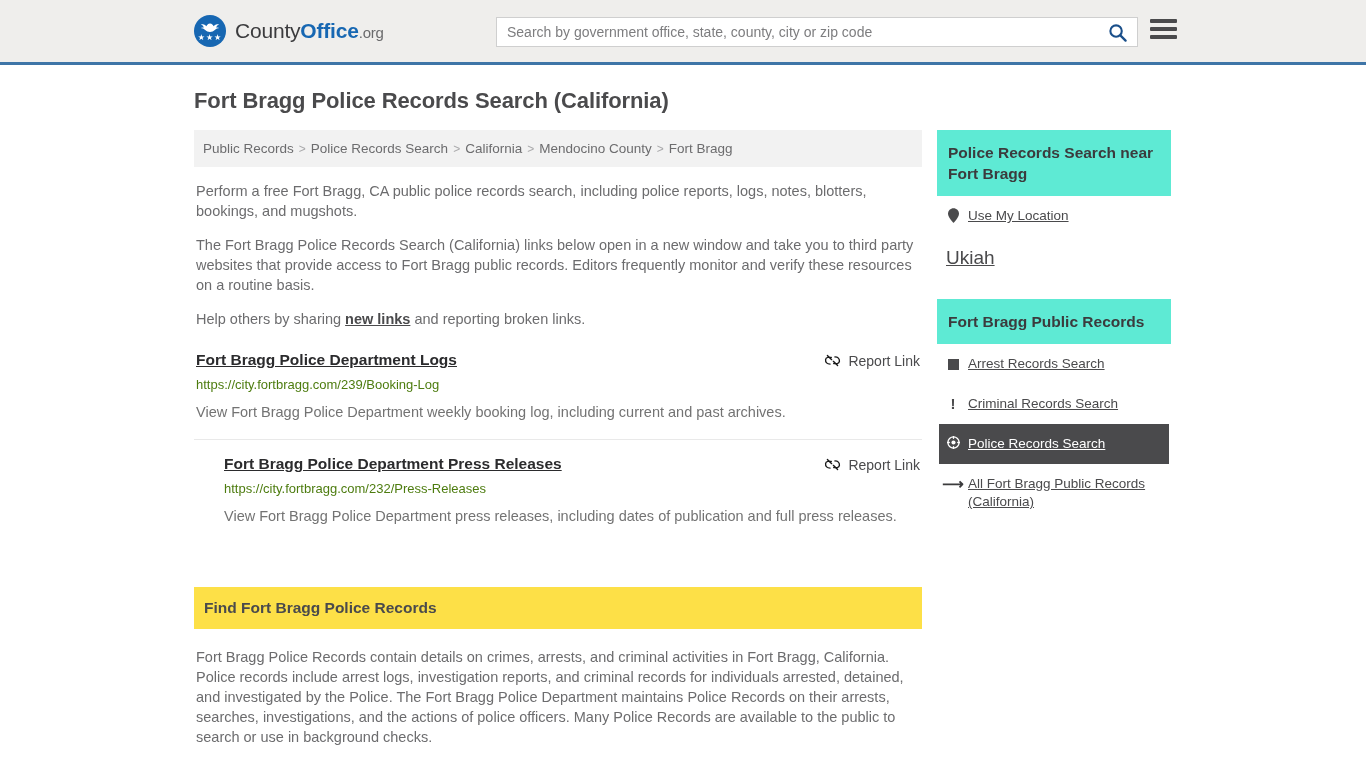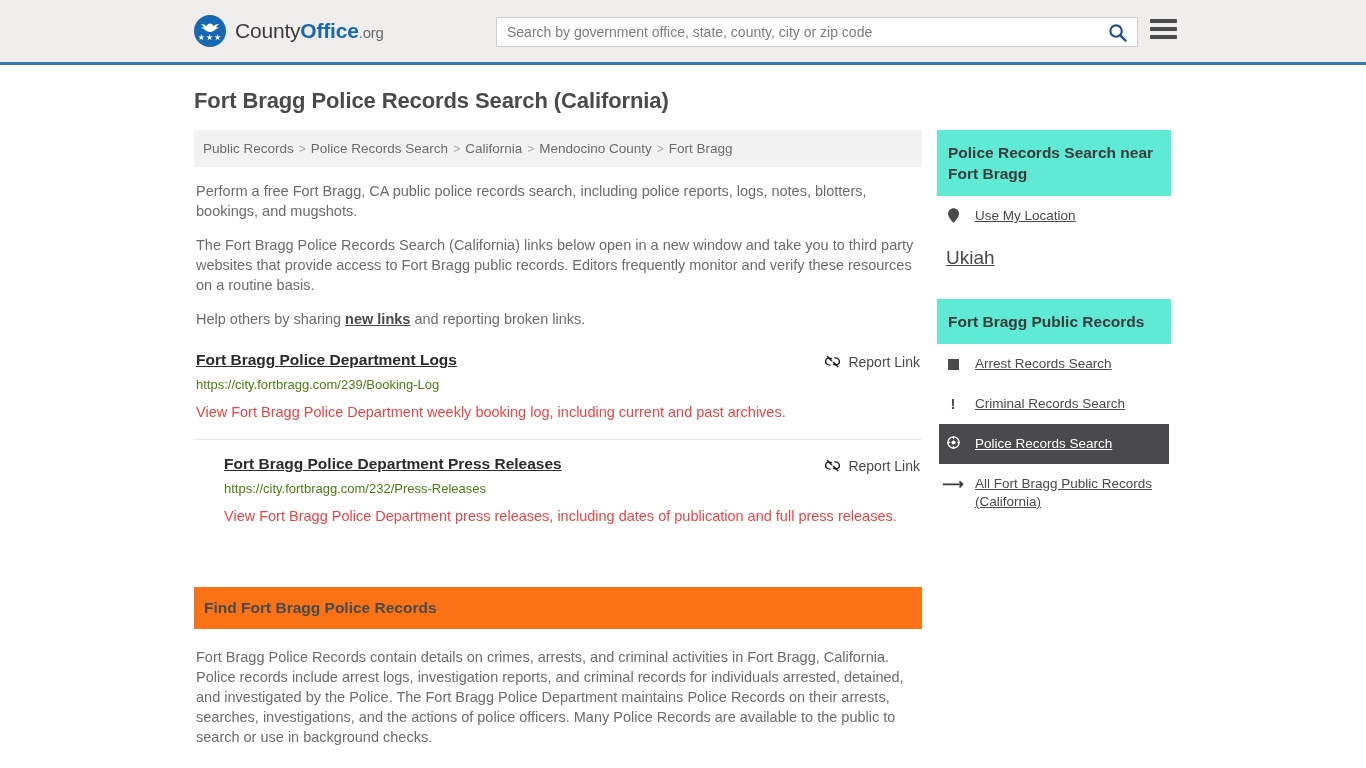--- a/index.html
+++ b/index.html
@@ -102,62 +102,62 @@
   .intro p a { color:#4a4a4c; text-decoration:underline; font-weight:bold; }
 
   
   .results { margin-top:21px; }
   .result {
     padding:0 2px 14px 2px;
     border-bottom:1px solid #e9e9e9;
     margin-bottom:14px;
   }
   .result:last-child { border-bottom:0;margin-left:28px; }
-  .result-head { display:flex; align-items:flex-end; justify-content:space-between; }
+  .result-head { display:flex; align-items:center; justify-content:space-between; }
   .result-title {
     font-size:15.5px; font-weight:bold; color:#2b2b2d;
     text-decoration:underline; cursor:pointer;
     line-height:20px;
   }
   .report-link {
     display:flex; align-items:center; gap:7px;
     color:#4a4a4c; font-size:14px; cursor:pointer; white-space:nowrap;
     padding-top:1px;
   }
   .result-url {
     font-size:13px; color:#4d7c0f; margin-top:7px; line-height:16px;
   }
   .result-desc {
-    font-size:14.5px; color:#ef4444; margin-top:6px; line-height:26px;
+    font-size:14.5px; color:#737373; margin-top:6px; line-height:26px;
   }
 
   
   .section-head {
-    background:#f97316;
+    background:#fde047;
     padding:12px 10px;
     font-size:15.5px; font-weight:bold; color:#4a4a4c;
   }
   .find-block { margin-top:44px; }
   .find-body { padding:0 2px; }
   .find-body p {
     font-size:14.5px; line-height:20px; color:#6c6c6e; margin:18px 0 0 0;
   }
   .find-sub {
     font-size:14.5px; font-weight:bold; color:#4a4a4c; margin:20px 0 0 0;
   }
 
   
   .side-head {
     background:#5eead4;
     padding:12px 11px;
     font-size:15.5px; font-weight:bold; color:#3b3b3d; line-height:21px;
   }
   .side-links { padding:0 2px; }
   .side-row {
-    display:flex; align-items:flex-start; gap:15px;
+    display:flex; align-items:flex-start; gap:8px;
     padding:11px 9px 11px 7px;
     font-size:13.5px; line-height:18px;
   }
   .side-row .lbl { color:#4a4a4c; text-decoration:underline; cursor:pointer; }
   .side-row.active { background:#4a4a4c; }
   .side-row.active .lbl { color:#ffffff; }
   .side-row .ic { flex:none; width:14px; display:flex; justify-content:center; padding-top:1px; }
   .side-block2 { margin-top:30px; }
   .plain-row { padding:11px 9px 0 7px; font-size:19px; }
   .plain-row a { color:#4a4a4c; text-decoration:underline; }

